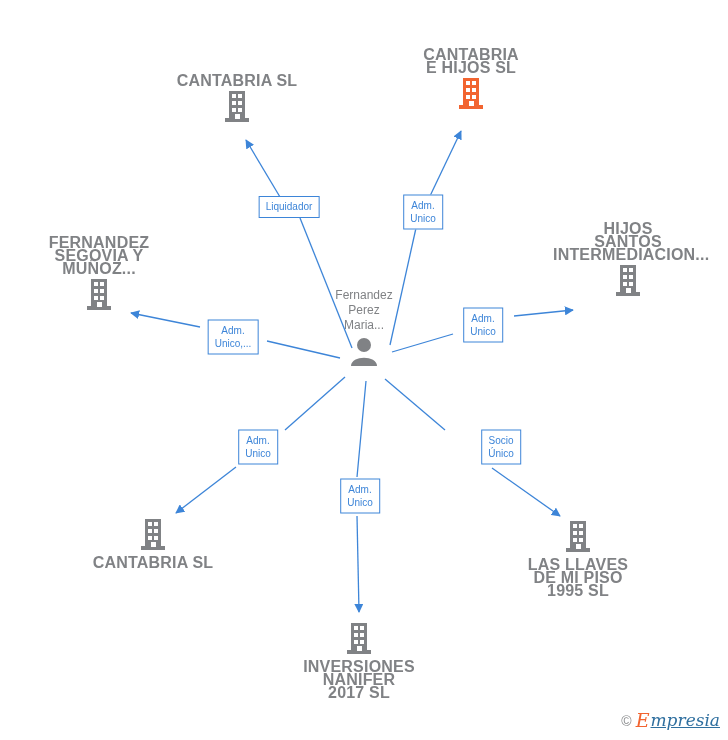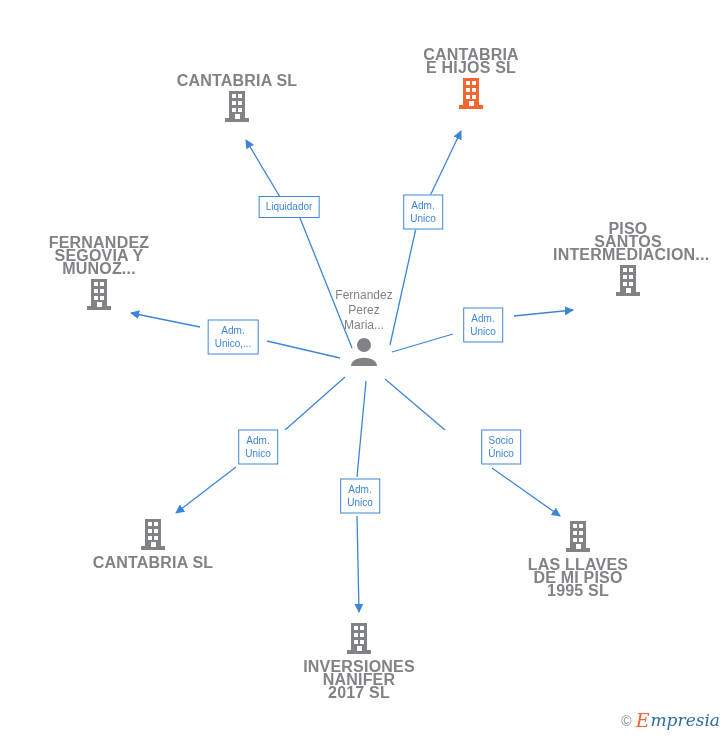--- a/index.html
+++ b/index.html
@@ -86,20 +86,21 @@
     font-size: 19px;
     line-height: 19px;
   }
   .wm-rest {
     color: #2f6f9f;
     font-family: "DejaVu Serif", serif;
     font-style: italic;
     font-size: 17px;
     line-height: 19px;
     margin-left: -3px;
+    text-decoration: underline;
   }
 </style>
 </head>
 <body>
 
 <div id="canvas">
 
   <svg id="edges" viewBox="0 0 728 740" width="728" height="740">
     <defs>
       <marker id="arrow" viewBox="0 0 10 10" refX="9" refY="5" markerWidth="7" markerHeight="7" orient="auto-start-reverse">
@@ -185,21 +186,21 @@
       <rect x="15" y="4" width="4" height="4" fill="#ffffff"></rect>
       <rect x="9" y="11" width="4" height="4" fill="#ffffff"></rect>
       <rect x="15" y="11" width="4" height="4" fill="#ffffff"></rect>
       <rect x="9" y="18" width="4" height="4" fill="#ffffff"></rect>
       <rect x="15" y="18" width="4" height="4" fill="#ffffff"></rect>
       <rect x="12" y="24" width="5" height="5" fill="#ffffff"></rect>
     </svg>
   </div>
 
   <div class="node above" style="left:628px; top:222px;">
-    <div class="node-label">PISO
+    <div class="node-label">HIJOS
 SANTOS
 INTERMEDIACION...</div>
     <svg class="node-icon" width="28" height="34" viewBox="0 0 28 34">
       <rect x="6" y="1" width="16" height="28" fill="#808285"></rect>
       <rect x="2" y="28" width="24" height="4" fill="#808285"></rect>
       <rect x="9" y="4" width="4" height="4" fill="#ffffff"></rect>
       <rect x="15" y="4" width="4" height="4" fill="#ffffff"></rect>
       <rect x="9" y="11" width="4" height="4" fill="#ffffff"></rect>
       <rect x="15" y="11" width="4" height="4" fill="#ffffff"></rect>
       <rect x="9" y="18" width="4" height="4" fill="#ffffff"></rect>

